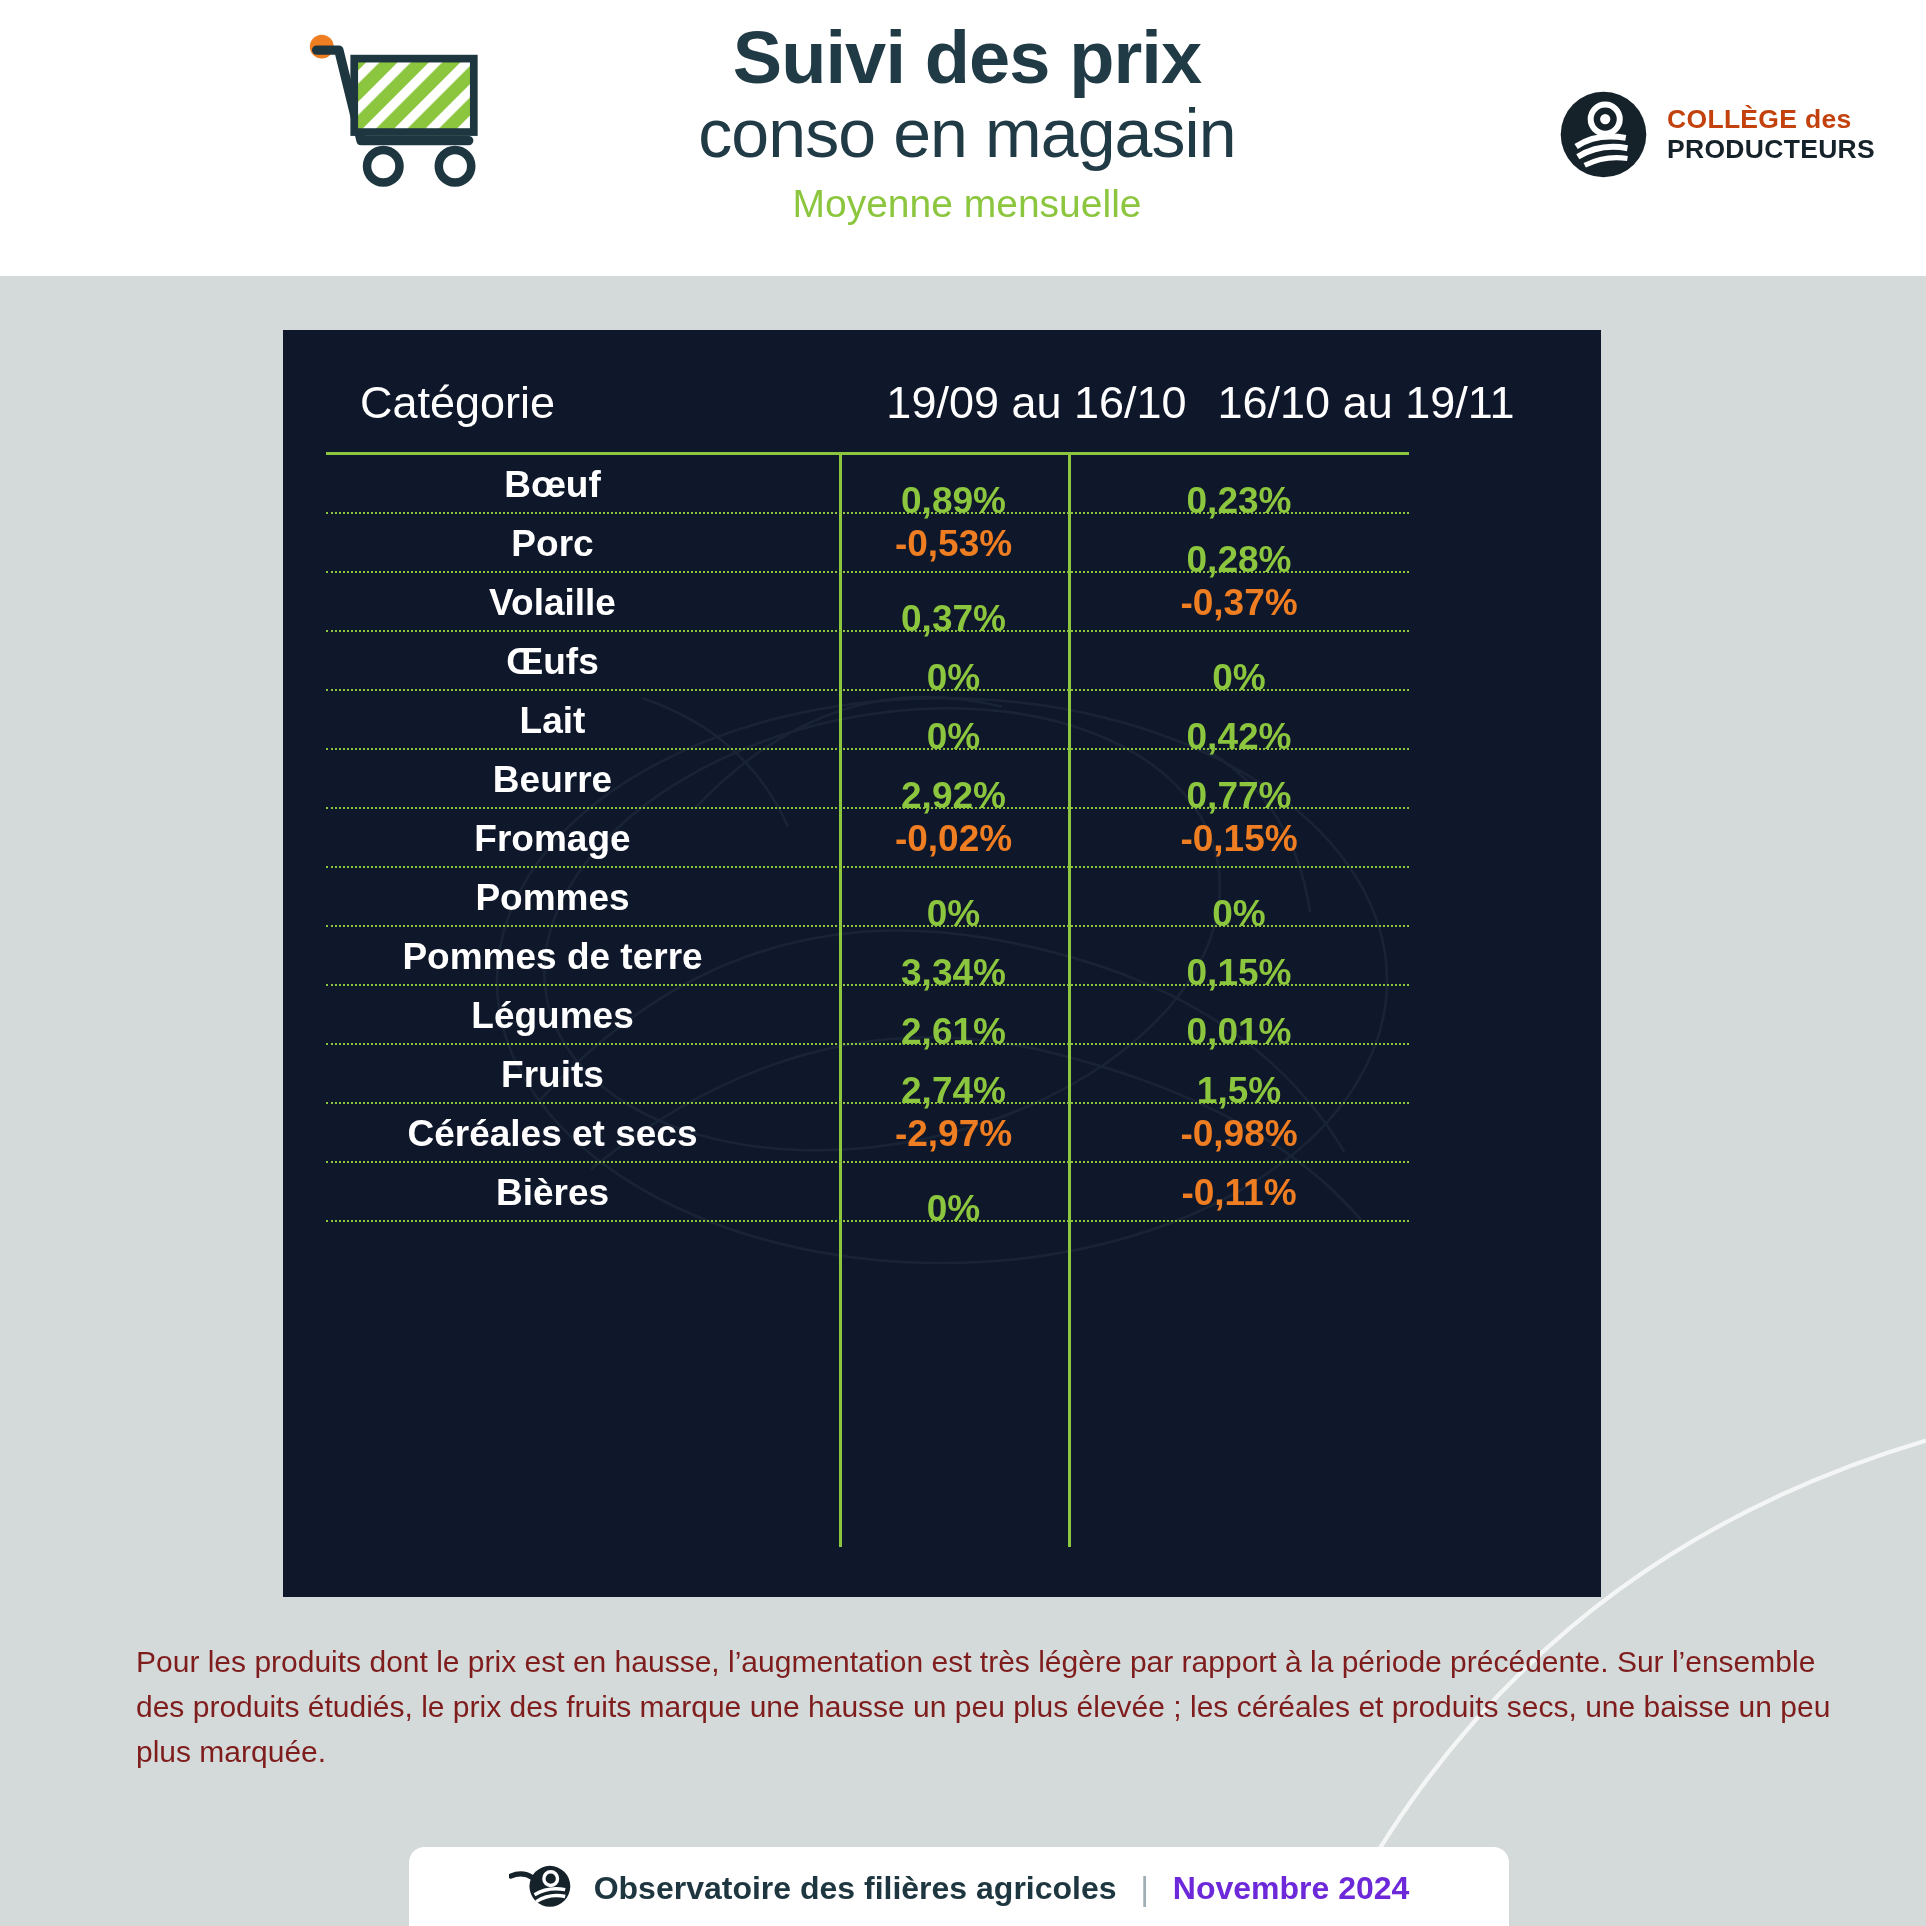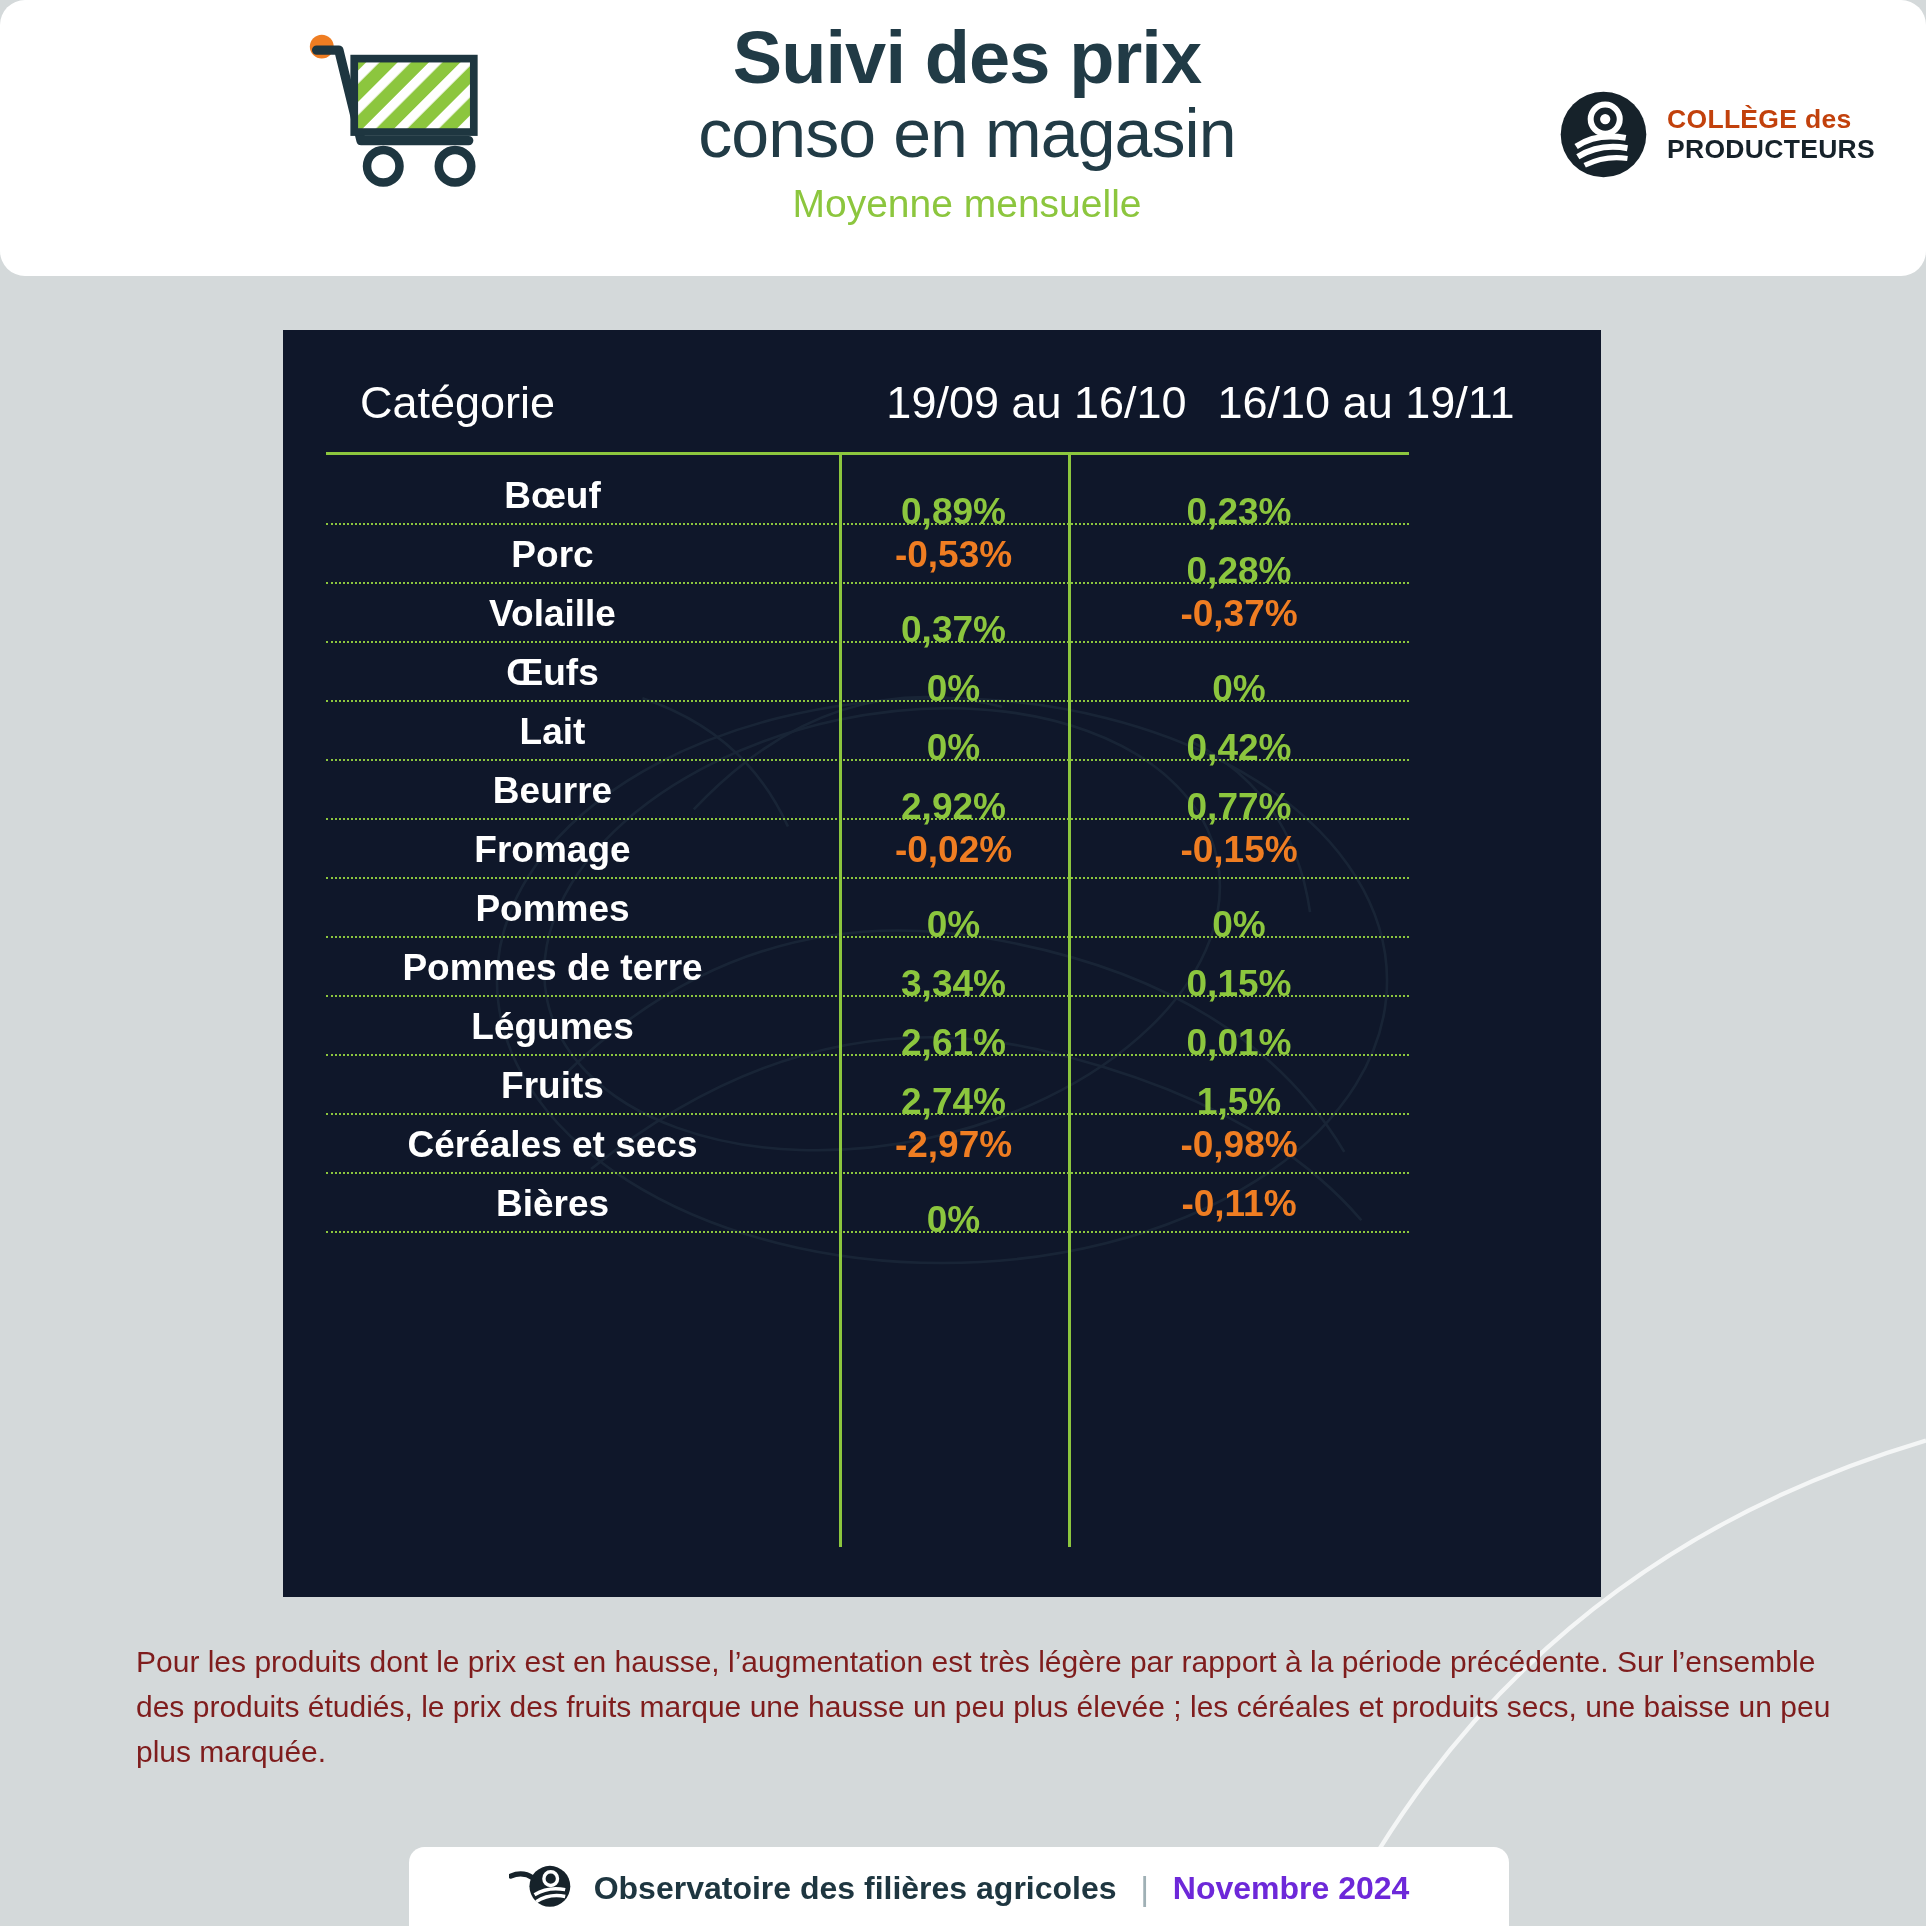--- a/index.html
+++ b/index.html
@@ -15,21 +15,20 @@
     position: relative;
   }
 
   
   .header {
     position: relative;
     width: 1926px;
     height: 276px;
     background: #ffffff;
     box-sizing: border-box;
-    border-radius: 25px;
   }
   .cart-icon {
     position: absolute;
     left: 301px;
     top: 33px;
     width: 197px;
     height: 158px;
   }
   .title-block {
     position: absolute;
@@ -151,21 +150,21 @@
     width: 3.4px;
     height: 1092px;
     background: #8cc63e;
   }
   .vline-1 { left: 556px; }
   .vline-2 { left: 785px; }
 
   .rows {
     position: absolute;
     left: 0;
-    top: 136px;
+    top: 125px;
     width: 100%;
   }
   .row {
     display: flex;
     align-items: center;
     height: 59px;
     position: relative;
   }
   .row::after {
     content: "";

